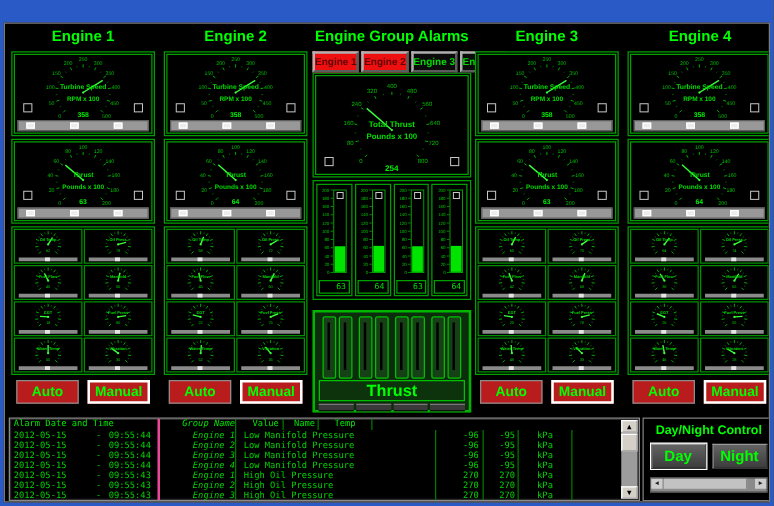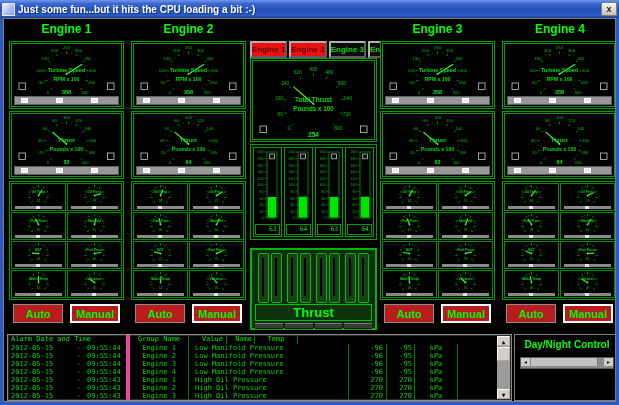--- a/index.html
+++ b/index.html
@@ -49,21 +49,21 @@
     text-align:center;height:15px;line-height:15px;}
   .segrow{margin-top:2px;display:flex;gap:2px;height:6px;}
   .seg{flex:1;background:#3a3a3a;border-top:1px solid #787878;border-bottom:1px solid #101010;}
   
   .alarmtable{position:absolute;left:3px;top:315px;width:505px;height:67px;background:#000;border:1px solid #8a8a8a;
     box-shadow:inset 0 0 0 1px #2a2a2a;box-sizing:border-box;font-family:"DejaVu Sans Mono",monospace;font-size:7px;color:#00d400;overflow:hidden;}
   .trow{display:flex;height:8px;line-height:8px;white-space:nowrap;}
   .thead{height:9px;line-height:9px;color:#00e800;}
   .c-date{width:118px;padding-left:3px;box-sizing:border-box;display:flex;}
   .c-date .d1{width:60px;}.c-date .ds{width:16px;text-align:center;}
-  .c-group{width:62px;border-left:4px solid #ec4899;text-align:center;box-sizing:border-box;}
+  .c-group{width:62px;border-left:2px solid #ec4899;text-align:right;box-sizing:border-box;font-style:italic;}
   .c-msg{width:160px;border-left:1px solid #007800;padding-left:6px;box-sizing:border-box;}
   .c-val{width:38px;border-left:1px solid #007800;text-align:right;padding-right:3px;box-sizing:border-box;}
   .c-lim{width:28px;border-left:1px solid #007800;text-align:right;padding-right:2px;box-sizing:border-box;}
   .c-unit{width:44px;border-left:1px solid #007800;border-right:1px solid #007800;text-align:center;box-sizing:border-box;}
   .tscroll{position:absolute;right:1px;top:1px;bottom:1px;width:13px;background:#9c9c9c;}
   .sbtn{height:10px;background:#d4d0c8;border:1px outset #fff;font-size:6px;line-height:9px;text-align:center;color:#000;box-sizing:border-box;}
   .sbtn.down{position:absolute;bottom:0;left:0;right:0;}
   .sthumb{position:absolute;top:11px;left:0;right:0;height:14px;background:#d4d0c8;border:1px outset #fff;box-sizing:border-box;}
   
   .daynight{position:absolute;left:510px;top:315px;width:106px;height:67px;border:1px solid #808080;box-sizing:border-box;background:#000;}
@@ -74,25 +74,20 @@
   .dnbtn.day{box-shadow:0 0 0 1px #fff;}
   .dnscroll{margin:7px auto 0;width:92px;height:10px;background:#8a8a8a;border:1px solid #5a5a5a;position:relative;}
   .dna{position:absolute;top:0;width:9px;height:8px;background:#cdcdcd;font-size:5px;line-height:8px;text-align:center;color:#222;}
   .dna.l{left:0;}.dna.r{right:0;}
   .dnthumb{position:absolute;left:10px;top:0;width:66px;height:8px;background:#c2c2c2;border-right:1px solid #777;}
 </style>
 </head>
 <body>
 
 <div class="window">
-  <div class="titlebar">
-    <span class="ticon"></span>
-    <span class="ttext">Just some fun...but it hits the CPU loading a bit :-)</span>
-    <button class="closebtn">x</button>
-  </div>
   <div class="client" id="client">
 
     <div class="centercol">
       <div class="abtns" id="abtns">
           <button class="abtn alarm">Engine 1</button>
           <button class="abtn alarm">Engine 2</button>
           <button class="abtn norm">Engine 3</button>
           <button class="abtn norm">Engine 4</button>
         </div>
       <div class="gbox">
@@ -387,29 +382,34 @@
         </div>
       <div class="tscroll">
         <div class="sbtn up">▲</div>
         <div class="sthumb"></div>
         <div class="sbtn down">▼</div>
       </div>
     </div>
 
     <div class="daynight">
       <div class="dntitle">Day/Night Control</div>
+      <div class="dnrow">
+        <button class="dnbtn day">Day</button>
+        <button class="dnbtn">Night</button>
+      </div>
       <div class="dnscroll">
         <span class="dna l">◄</span>
         <span class="dnthumb"></span>
         <span class="dna r">►</span>
       </div>
     </div>
 
   <div class="hdr" style="left: 5px; width: 115px;">Engine 1</div>
       <div class="hdr" style="left: 127px; width: 115px;">Engine 2</div>
+      <div class="hdr" style="left: 246px; width: 127px;">Engine Group Alarms</div>
       <div class="hdr" style="left: 376px; width: 115px;">Engine 3</div>
       <div class="hdr" style="left: 498px; width: 116px;">Engine 4</div>
       <div class="engcol" style="left: 5px;">
     <div class="gbox">
       <div class="gin">
         <svg viewBox="0 0 105 50" width="105" height="50">
               <line x1="38.4" y1="43.1" x2="36.6" y2="44.9" stroke="#00c000" stroke-width="0.7"></line>
               <text x="33.8" y="49.300000000000004" font-size="4.2" fill="#00c000" text-anchor="middle" font-family="Liberation Sans,sans-serif">0</text>
               <line x1="34.9" y1="39.8" x2="33.7" y2="40.5" stroke="#008800" stroke-width="0.5"></line>
               <line x1="33.5" y1="35.2" x2="31.1" y2="36.0" stroke="#00c000" stroke-width="0.7"></line>

